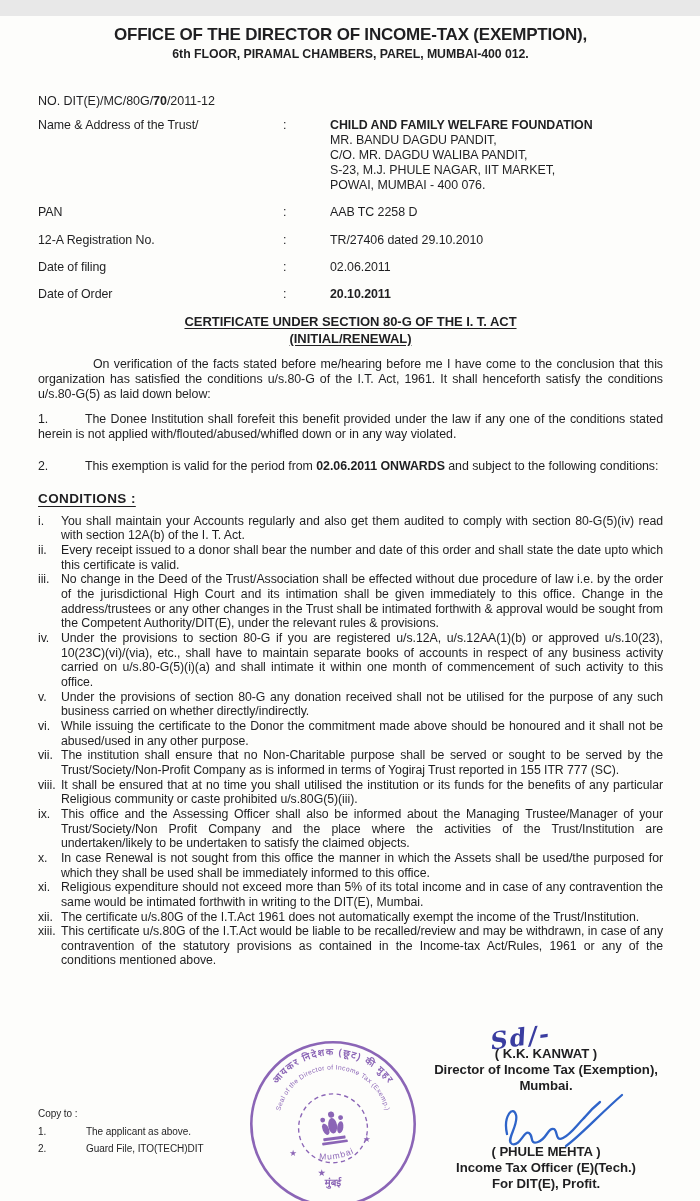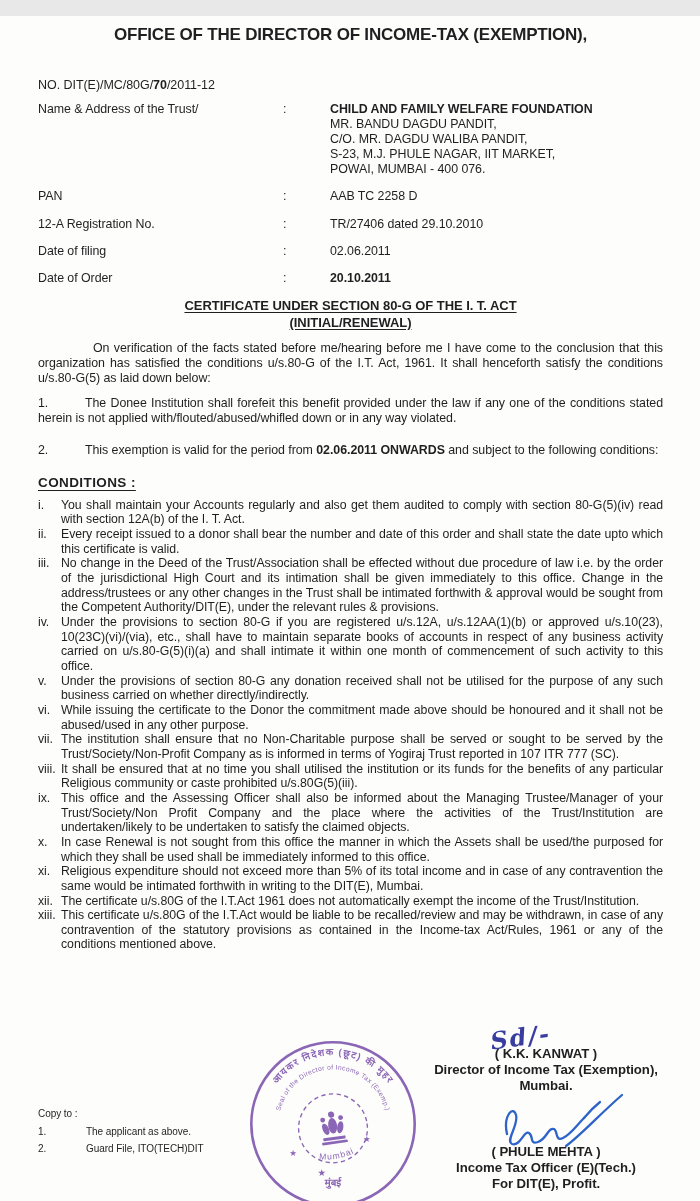--- a/index.html
+++ b/index.html
@@ -41,20 +41,21 @@
   .stamp { position:absolute; left:247px; top:1015px; width:172px; height:186px; z-index:4; opacity:0.88; }
 </style>
 </head>
 <body>
 
 <div class="page">
   <div class="content">
 
     <div class="hdr">
       <div class="hdr-1">OFFICE OF THE DIRECTOR OF INCOME-TAX (EXEMPTION),</div>
+      <div class="hdr-2">6th FLOOR, PIRAMAL CHAMBERS, PAREL, MUMBAI-400 012.</div>
     </div>
 
     <div class="refline"><span>NO. DIT(E)/MC/80G/</span><span class="b">70</span><span>/2011-12</span></div>
 
     <div class="fields">
       <div class="frow">
         <div>
           <div>Name &amp; Address of the Trust/</div>
         </div>
         <div>:</div>
@@ -107,21 +108,21 @@
   <div class="cond"><span class="rn">ii.</span><span class="ct">Every receipt issued to a donor shall bear the number and date of this order and shall state the date upto which this certificate is valid.</span></div>
 
   <div class="cond"><span class="rn">iii.</span><span class="ct">No change in the Deed of the Trust/Association shall be effected without due procedure of law i.e. by the order of the jurisdictional High Court and its intimation shall be given immediately to this office. Change in the address/trustees or any other changes in the Trust shall be intimated forthwith &amp; approval would be sought from the Competent Authority/DIT(E), under the relevant rules &amp; provisions.</span></div>
 
   <div class="cond"><span class="rn">iv.</span><span class="ct">Under the provisions to section 80-G if you are registered u/s.12A, u/s.12AA(1)(b) or approved u/s.10(23), 10(23C)(vi)/(via), etc., shall have to maintain separate books of accounts in respect of any business activity carried on u/s.80-G(5)(i)(a) and shall intimate it within one month of commencement of such activity to this office.</span></div>
 
   <div class="cond"><span class="rn">v.</span><span class="ct">Under the provisions of section 80-G any donation received shall not be utilised for the purpose of any such business carried on whether directly/indirectly.</span></div>
 
   <div class="cond"><span class="rn">vi.</span><span class="ct">While issuing the certificate to the Donor the commitment made above should be honoured and it shall not be abused/used in any other purpose.</span></div>
 
-  <div class="cond"><span class="rn">vii.</span><span class="ct">The institution shall ensure that no Non-Charitable purpose shall be served or sought to be served by the Trust/Society/Non-Profit Company as is informed in terms of Yogiraj Trust reported in 107 ITR 777 (SC).</span></div>
+  <div class="cond"><span class="rn">vii.</span><span class="ct">The institution shall ensure that no Non-Charitable purpose shall be served or sought to be served by the Trust/Society/Non-Profit Company as is informed in terms of Yogiraj Trust reported in 155 ITR 777 (SC).</span></div>
 
   <div class="cond"><span class="rn">viii.</span><span class="ct">It shall be ensured that at no time you shall utilised the institution or its funds for the benefits of any particular Religious community or caste prohibited u/s.80G(5)(iii).</span></div>
 
   <div class="cond"><span class="rn">ix.</span><span class="ct">This office and the Assessing Officer shall also be informed about the Managing Trustee/Manager of your Trust/Society/Non Profit Company and the place where the activities of the Trust/Institution are undertaken/likely to be undertaken to satisfy the claimed objects.</span></div>
 
   <div class="cond"><span class="rn">x.</span><span class="ct">In case Renewal is not sought from this office the manner in which the Assets shall be used/the purposed for which they shall be used shall be immediately informed to this office.</span></div>
 
   <div class="cond"><span class="rn">xi.</span><span class="ct">Religious expenditure should not exceed more than 5% of its total income and in case of any contravention the same would be intimated forthwith in writing to the DIT(E), Mumbai.</span></div>
 
   <div class="cond"><span class="rn">xii.</span><span class="ct">The certificate u/s.80G of the I.T.Act 1961 does not automatically exempt the income of the Trust/Institution.</span></div>

